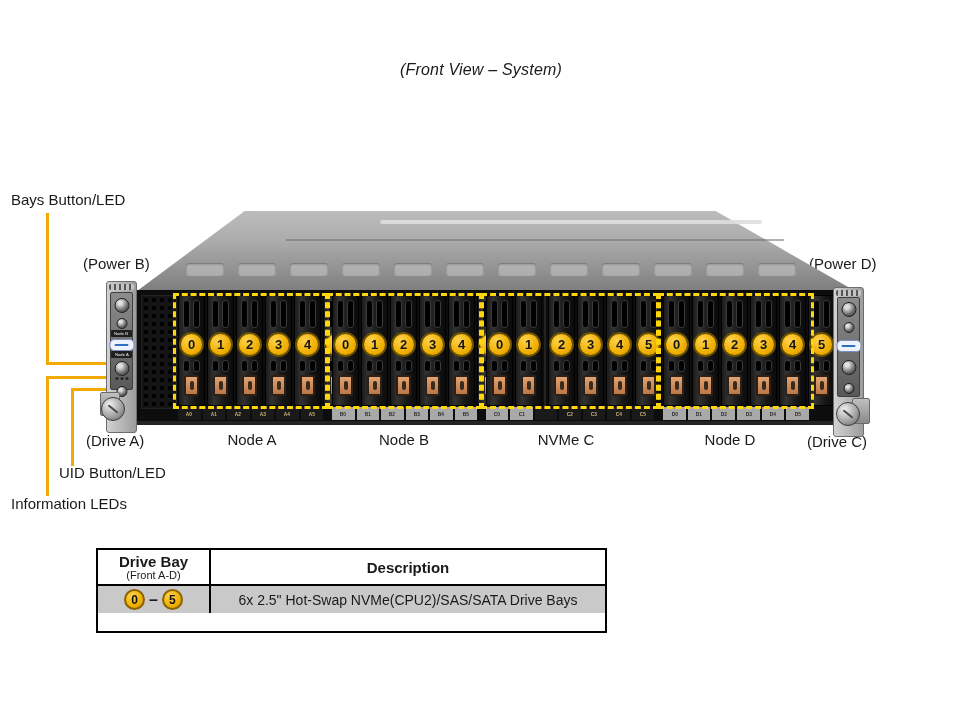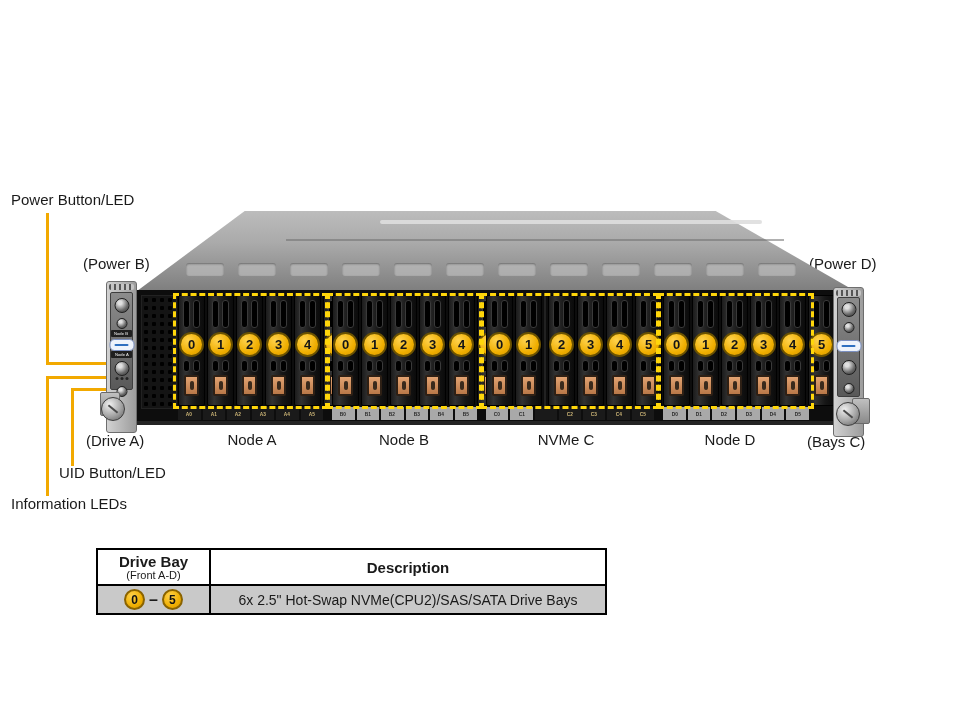--- a/index.html
+++ b/index.html
@@ -65,46 +65,47 @@
          border:1px solid #7a8fc0;border-radius:5px;display:flex;align-items:center;justify-content:center;}
   .elogo i{display:block;width:14px;height:2px;background:#2e6fc0;border-radius:1px;}
   .eleds{position:absolute;left:50%;transform:translateX(-50%);display:flex;gap:2px;}
   .eleds i{width:3px;height:3px;border-radius:50%;background:#242424;display:block;}
   .screw{position:absolute;width:22px;height:22px;border-radius:50%;
          background:radial-gradient(circle at 35% 30%,#f0f0f0,#a5a5a5 55%,#5c5c5c);
          border:1px solid #3d3d3d;display:flex;align-items:center;justify-content:center;}
   .screw i{display:block;width:12px;height:2px;background:#4a4a4a;transform:rotate(40deg);}
   .bracket{position:absolute;background:linear-gradient(180deg,#c0c0c0,#8a8a8a);border:1px solid #6a6a6a;border-radius:2px;}
   
-  .tbl{left:96px;top:548px;width:511px;height:67px;border:2px solid #000;background:#fff;box-sizing:border-box;}
+  .tbl{left:96px;top:548px;width:511px;height:85px;border:2px solid #000;background:#fff;box-sizing:border-box;}
   .tbl .hdr{display:flex;height:36px;border-bottom:2px solid #000;box-sizing:border-box;}
   .tbl .c1{width:113px;border-right:2px solid #000;box-sizing:border-box;display:flex;flex-direction:column;
            align-items:center;justify-content:center;}
   .tbl .c2{flex:1;display:flex;align-items:center;justify-content:center;}
   .h-main{font-weight:bold;font-size:15px;line-height:15px;}
   .h-sub{font-size:11px;line-height:12px;}
   .tbl .row{display:flex;height:27px;background:#c9c9c9;}
   .tbl .row .c1{flex-direction:row;gap:4px;}
   .tbadge{width:21px;height:21px;border-radius:50%;background:radial-gradient(circle at 35% 30%,#ffd24d,#efae00 62%,#d49500);
           border:2px solid #8a6300;color:#111;font-weight:bold;font-size:12px;display:flex;align-items:center;
           justify-content:center;box-sizing:border-box;}
   .tdash{font-weight:bold;font-size:16px;}
   .desc{font-size:14px;}
 </style>
 </head>
 <body>
 
 <div class="stage">
 
-
-  <div class="abs lbl" style="left:11px;top:191px;">Power Button/LED</div>
+  <div class="abs title" style="left:331px;top:61px;width:300px;">(Front View – System)</div>
+
+  <div class="abs lbl" style="left:11px;top:191px;">Bays Button/LED</div>
   <div class="abs lbl" style="left:83px;top:255px;">(Power B)</div>
   <div class="abs lbl" style="left:809px;top:255px;">(Power D)</div>
   <div class="abs lbl" style="left:86px;top:432px;">(Drive A)</div>
-  <div class="abs lbl" style="left:807px;top:433px;">(Bays C)</div>
+  <div class="abs lbl" style="left:807px;top:433px;">(Drive C)</div>
   <div class="abs lbl" style="left:59px;top:464px;">UID Button/LED</div>
   <div class="abs lbl" style="left:11px;top:495px;">Information LEDs</div>
 
   <div class="abs lead" style="left:46px;top:213px;width:3px;height:151px;"></div>
   <div class="abs lead" style="left:46px;top:362px;width:67px;height:3px;"></div>
   <div class="abs lead" style="left:46px;top:376px;width:67px;height:3px;"></div>
   <div class="abs lead" style="left:46px;top:379px;width:3px;height:117px;"></div>
   <div class="abs lead" style="left:71px;top:388px;width:45px;height:3px;"></div>
   <div class="abs lead" style="left:71px;top:391px;width:3px;height:75px;"></div>
 

